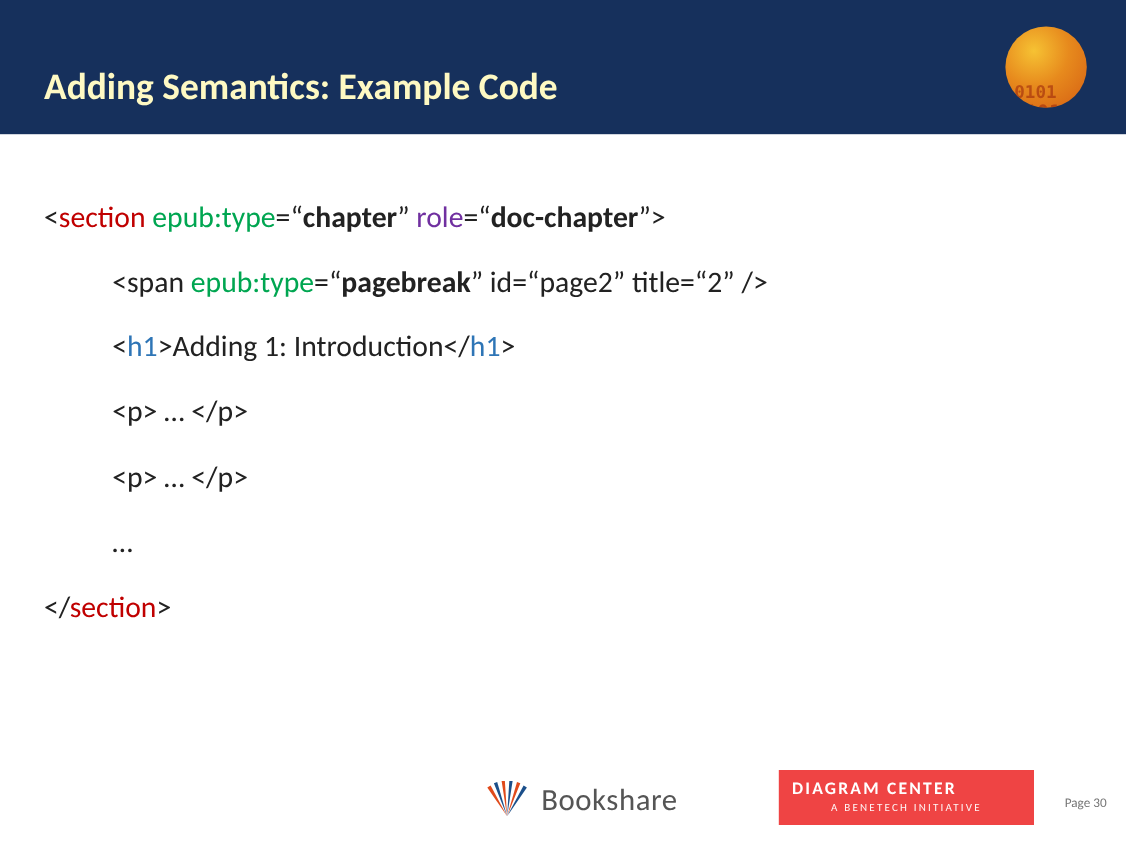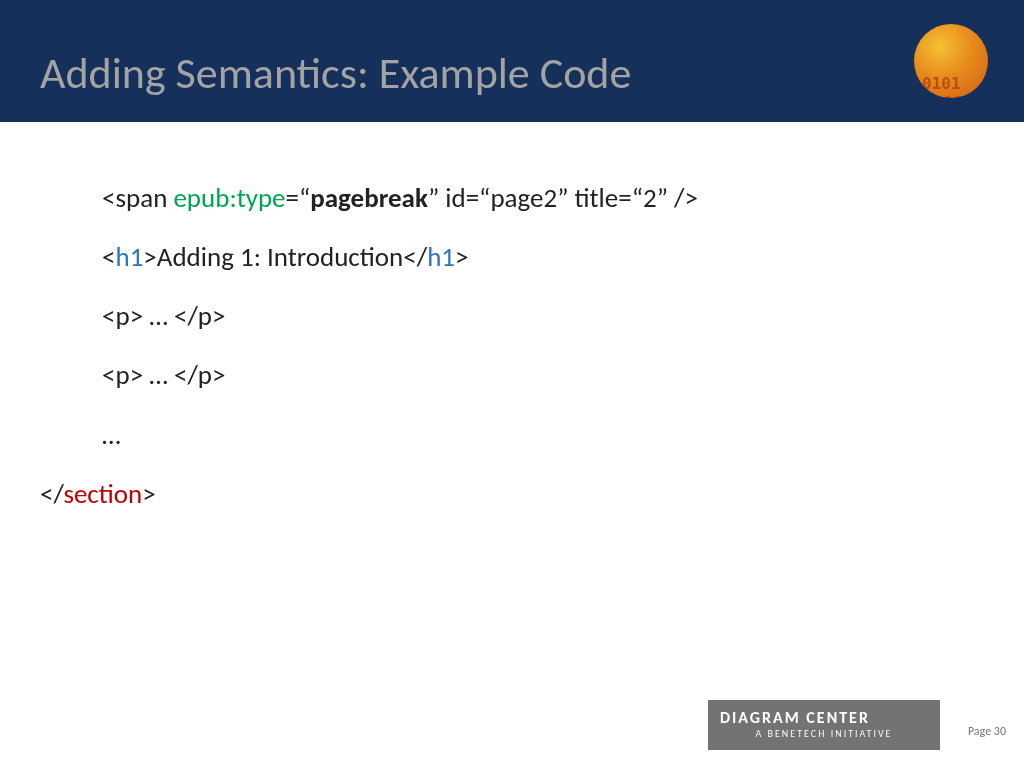--- a/index.html
+++ b/index.html
@@ -6,21 +6,21 @@
   html, body { width: 1024px; height: 768px; font-family: Calibri, Arial, sans-serif; background: #fff; overflow: hidden; }
   .slide { width: 1024px; height: 768px; position: relative; }
   .header {
     background: #16305c;
     height: 122px;
     position: relative;
     display: flex;
     align-items: flex-end;
     padding: 0 0 22px 40px;
   }
-  .title { color: #a3a3a3; font-size: 44px; font-weight: 400; }
+  .title { color: #fef9c3; font-size: 34px; font-weight: 700; }
   .globe {
     position: absolute;
     right: 36px; top: 24px;
     width: 74px; height: 74px;
     border-radius: 50%;
     background: radial-gradient(circle at 35% 30%, #f6c233 0%, #e78a1d 45%, #d45e13 100%);
     overflow: hidden;
   }
   .globe span { position:absolute; color:#9f2a0d; font-family: monospace; font-weight:700; opacity:0.6;margin-top:40px; }
   .content {
@@ -37,21 +37,21 @@
   .attr-role { color: #7030a0; }
   .tag-h1 { color: #2e75b6; margin-top: 48px; }
   .bold { font-weight: 700; }
   .footer { position: absolute; bottom: 18px; left: 0; right: 0; height: 60px; }
   .bookshare { position: absolute; left: 440px; bottom: 6px; display: flex; align-items: center; gap: 10px; }
   .bookshare-text { font-size: 28px; color: #555; letter-spacing: 0.5px; }
   .fan { width: 42px; height: 34px; position: relative; }
   .fan svg { width: 42px; height: 34px; }
   .diagram {
     position: absolute; right: 84px; bottom: 0;
-    background: #737373; color: #fff;
+    background: #ef4444; color: #fff;
     width: 232px; padding: 8px 12px 10px 12px;
   }
   .diagram .line1 { font-size: 16px; font-weight: 700; letter-spacing: 2px; }
   .diagram .line2 { font-size: 10px; letter-spacing: 2px; opacity: 0.95; margin-top: 0; text-align: center; }
   .pagenum { position: absolute; right: 18px; bottom: 12px; font-size: 12px; color: #777; text-align: center; }
 </style>
 </head>
 <body>
 
 <div class="slide">
@@ -61,38 +61,54 @@
     <div class="globe">
       <span style="left:8px;top:10px;font-size:16px;">0101</span>
       <span style="left:18px;top:28px;font-size:18px;">1010</span>
       <span style="left:6px;top:46px;font-size:16px;">01694</span>
     </div>
   </div>
 
   <div class="content">
     <div class="codeblock">
 
+      <div class="codeline"><span>&lt;</span><span class="tag-section">section</span><span> </span><span class="attr-epub">epub:type</span><span>=“</span><span class="bold">chapter</span><span>” </span><span class="attr-role">role</span><span>=“</span><span class="bold">doc-chapter</span><span>”&gt;</span></div>
 
       <div class="codeline indent"><span>&lt;span </span><span class="attr-epub">epub:type</span><span>=“</span><span class="bold">pagebreak</span><span>” id=“page2” title=“2” /&gt;</span></div>
 
       <div class="codeline indent"><span>&lt;</span><span class="tag-h1">h1</span><span>&gt;</span><span>Adding 1: Introduction</span><span>&lt;/</span><span class="tag-h1">h1</span><span>&gt;</span></div>
 
       <div class="codeline indent"><span>&lt;p&gt; … &lt;/p&gt;</span></div>
 
 
       <div class="codeline indent"><span>&lt;p&gt; … &lt;/p&gt;</span></div>
 
       <div class="codeline indent"><span>…</span></div>
 
       <div class="codeline"><span>&lt;/</span><span class="tag-section">section</span><span>&gt;</span></div>
 
     </div>
   </div>
 
   <div class="footer">
+    <div class="bookshare">
+      <div class="fan">
+        <svg viewBox="0 0 42 34">
+          <g transform="translate(21,32)">
+            <path d="M0 0 L-18 -26 L-15 -28 Z" fill="#e04a1b"></path>
+            <path d="M0 0 L-12 -30 L-9 -31 Z" fill="#1b4f8a"></path>
+            <path d="M0 0 L-5 -32 L-2 -32 Z" fill="#e04a1b"></path>
+            <path d="M0 0 L2 -32 L5 -32 Z" fill="#1b4f8a"></path>
+            <path d="M0 0 L9 -31 L12 -30 Z" fill="#e04a1b"></path>
+            <path d="M0 0 L15 -28 L18 -26 Z" fill="#1b4f8a"></path>
+          </g>
+        </svg>
+      </div>
+      <div class="bookshare-text">Bookshare</div>
+    </div>
     <div class="diagram">
       <div class="line1">DIAGRAM CENTER</div>
       <div class="line2">A BENETECH INITIATIVE</div>
     </div>
     <div class="pagenum">Page 30</div>
   </div>
 
 </div>
 
 </body></html>

